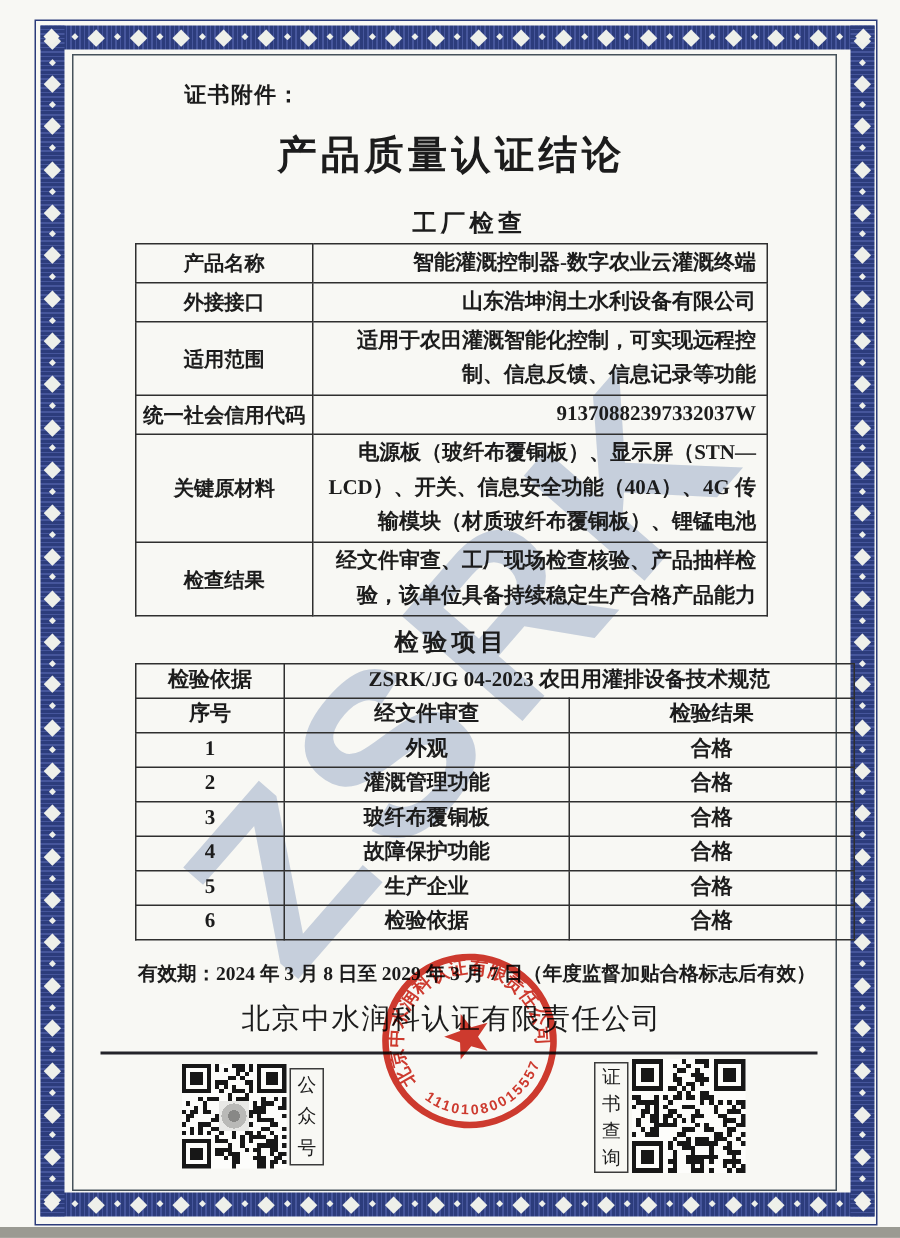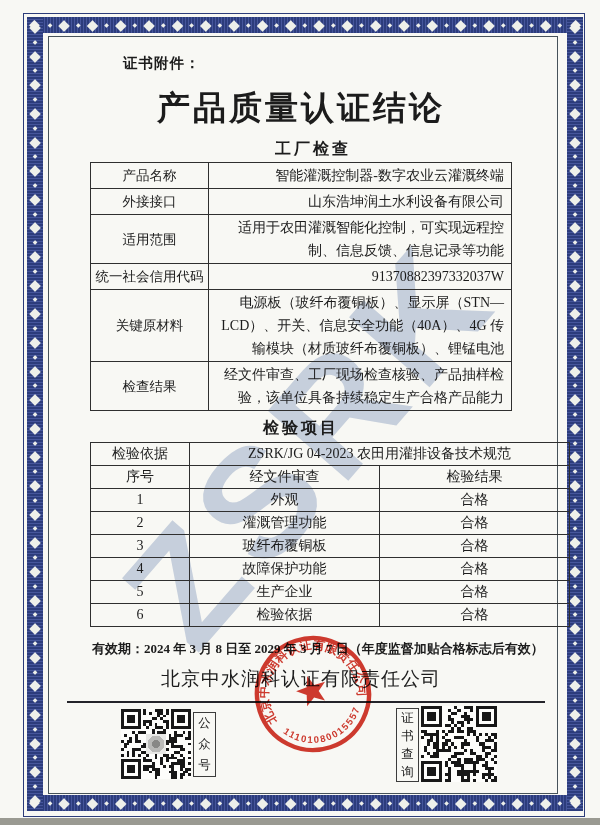--- a/index.html
+++ b/index.html
@@ -30,30 +30,30 @@
   .watermark{position:absolute;left:55px;top:355px;width:510px;z-index:1;
              text-align:center;font-family:"Liberation Sans","DejaVu Sans",sans-serif;
              font-size:155px;font-weight:600;letter-spacing:12px;
              color:rgba(128,150,186,0.42);transform:rotate(-49deg);white-space:nowrap;}
 
   
   .content{position:absolute;left:0;top:0;width:600px;height:818px;z-index:3;}
   .attach{position:absolute;left:95px;top:54px;font-size:14.5px;font-weight:600;letter-spacing:1px;margin-left:28px;}
   .hei{font-family:"Liberation Sans","DejaVu Sans",sans-serif;font-weight:700;}
   .title{position:absolute;left:90px;top:86px;width:422px;text-align:center;
-         font-size:33px;letter-spacing:3px;}
+         font-size:26px;letter-spacing:3px;}
   .sec1{position:absolute;left:102px;top:139px;width:422px;text-align:center;
         font-size:16px;letter-spacing:3px;}
   .sec2{position:absolute;left:90px;top:418px;width:422px;text-align:center;
         font-size:16px;letter-spacing:3px;}
 
   table{border-collapse:collapse;table-layout:fixed;}
   .t1{position:absolute;left:90px;top:162px;width:422px;}
   .t2{position:absolute;left:90px;top:442px;width:480px;}
-  td,th{border:1.6px solid #2f2f2f;font-size:14px;font-weight:normal;
+  td,th{border:1.6px solid #2f2f2f;font-size:14px;font-weight:bold;
         padding:1px 7px;line-height:23px;margin-top:46px;}
   .t1 th{width:113px;text-align:center;padding:1px 2px;font-size:13.5px;}
   .t1 td{text-align:right;}
   .t2 td,.t2 th{text-align:center;height:22px;padding:0 4px;line-height:20px;}
   .t2 .c1{width:90px;} .t2 .c2{width:235px;} .t2 .c3{width:97px;}
 
   .validity{position:absolute;left:92px;top:640px;width:440px;
             font-size:13px;font-weight:600;white-space:nowrap;}
   .issuer{position:absolute;left:90px;top:666px;width:422px;text-align:center;
           font-size:19px;letter-spacing:1px;}

